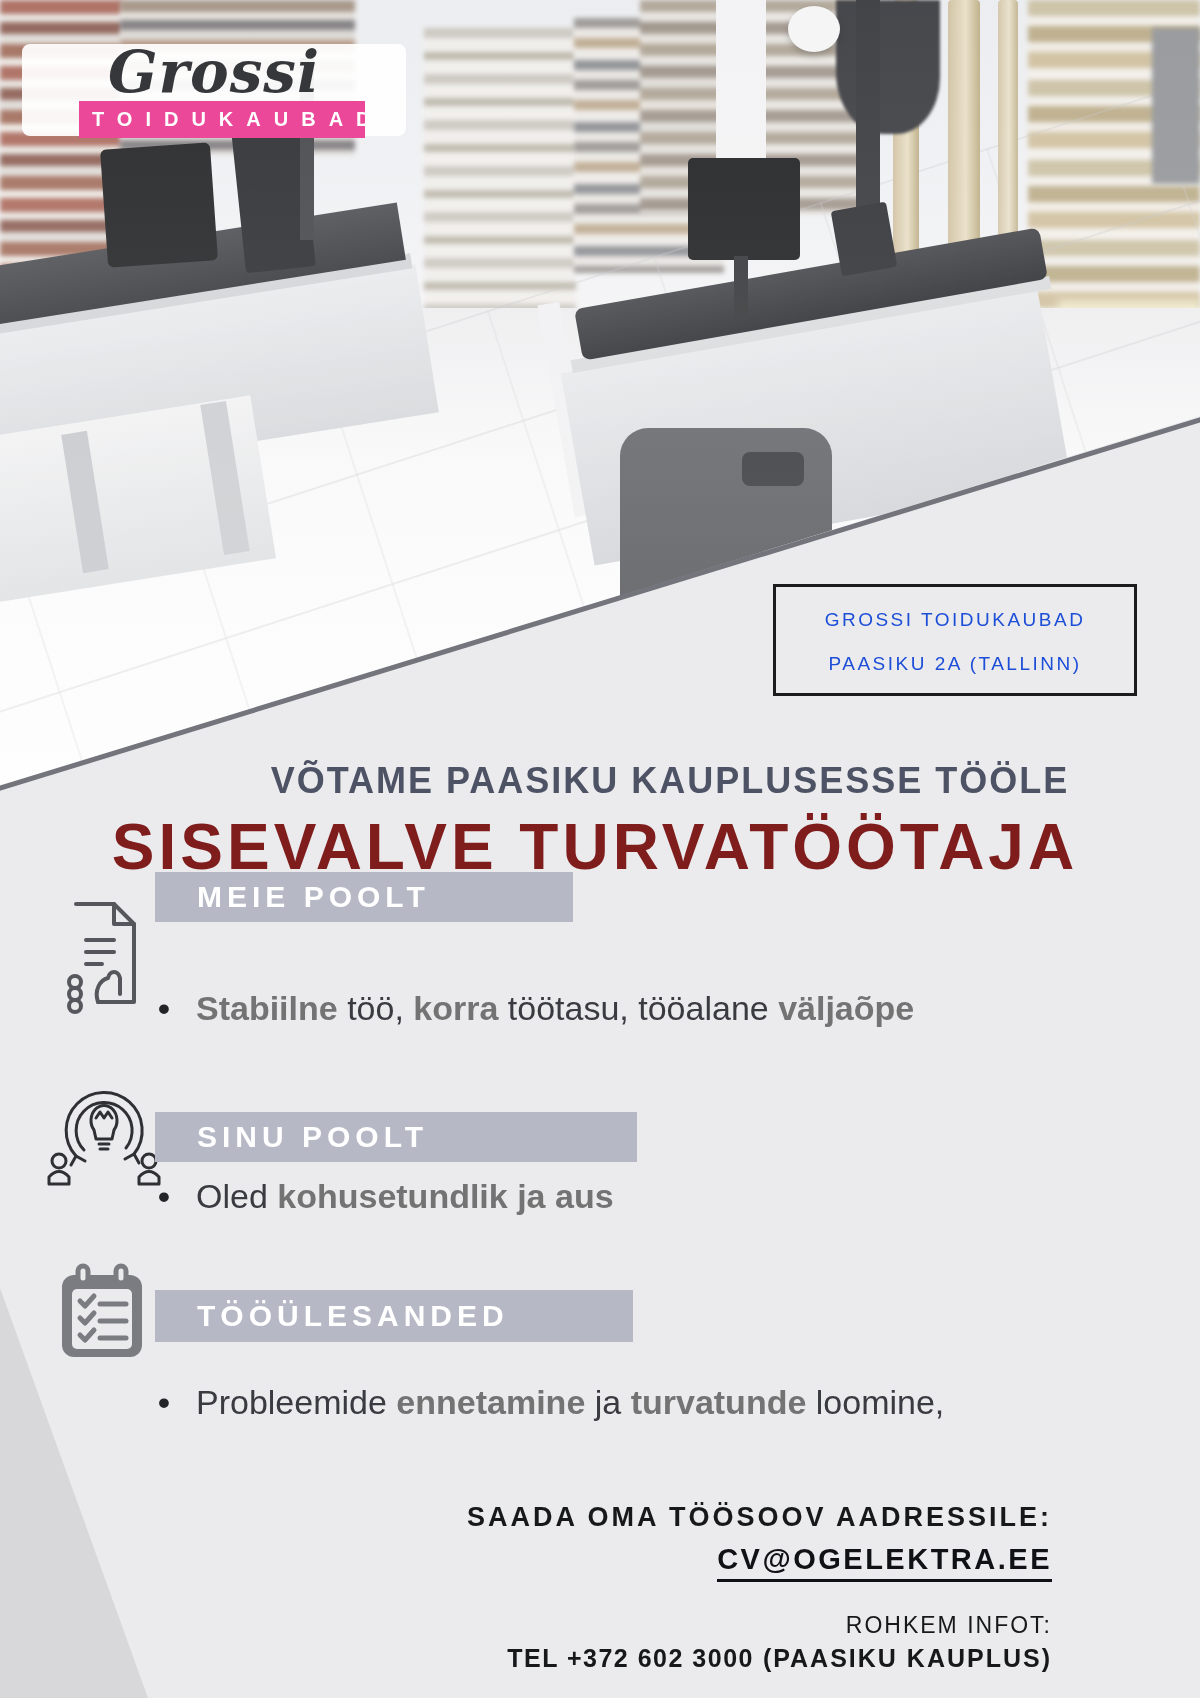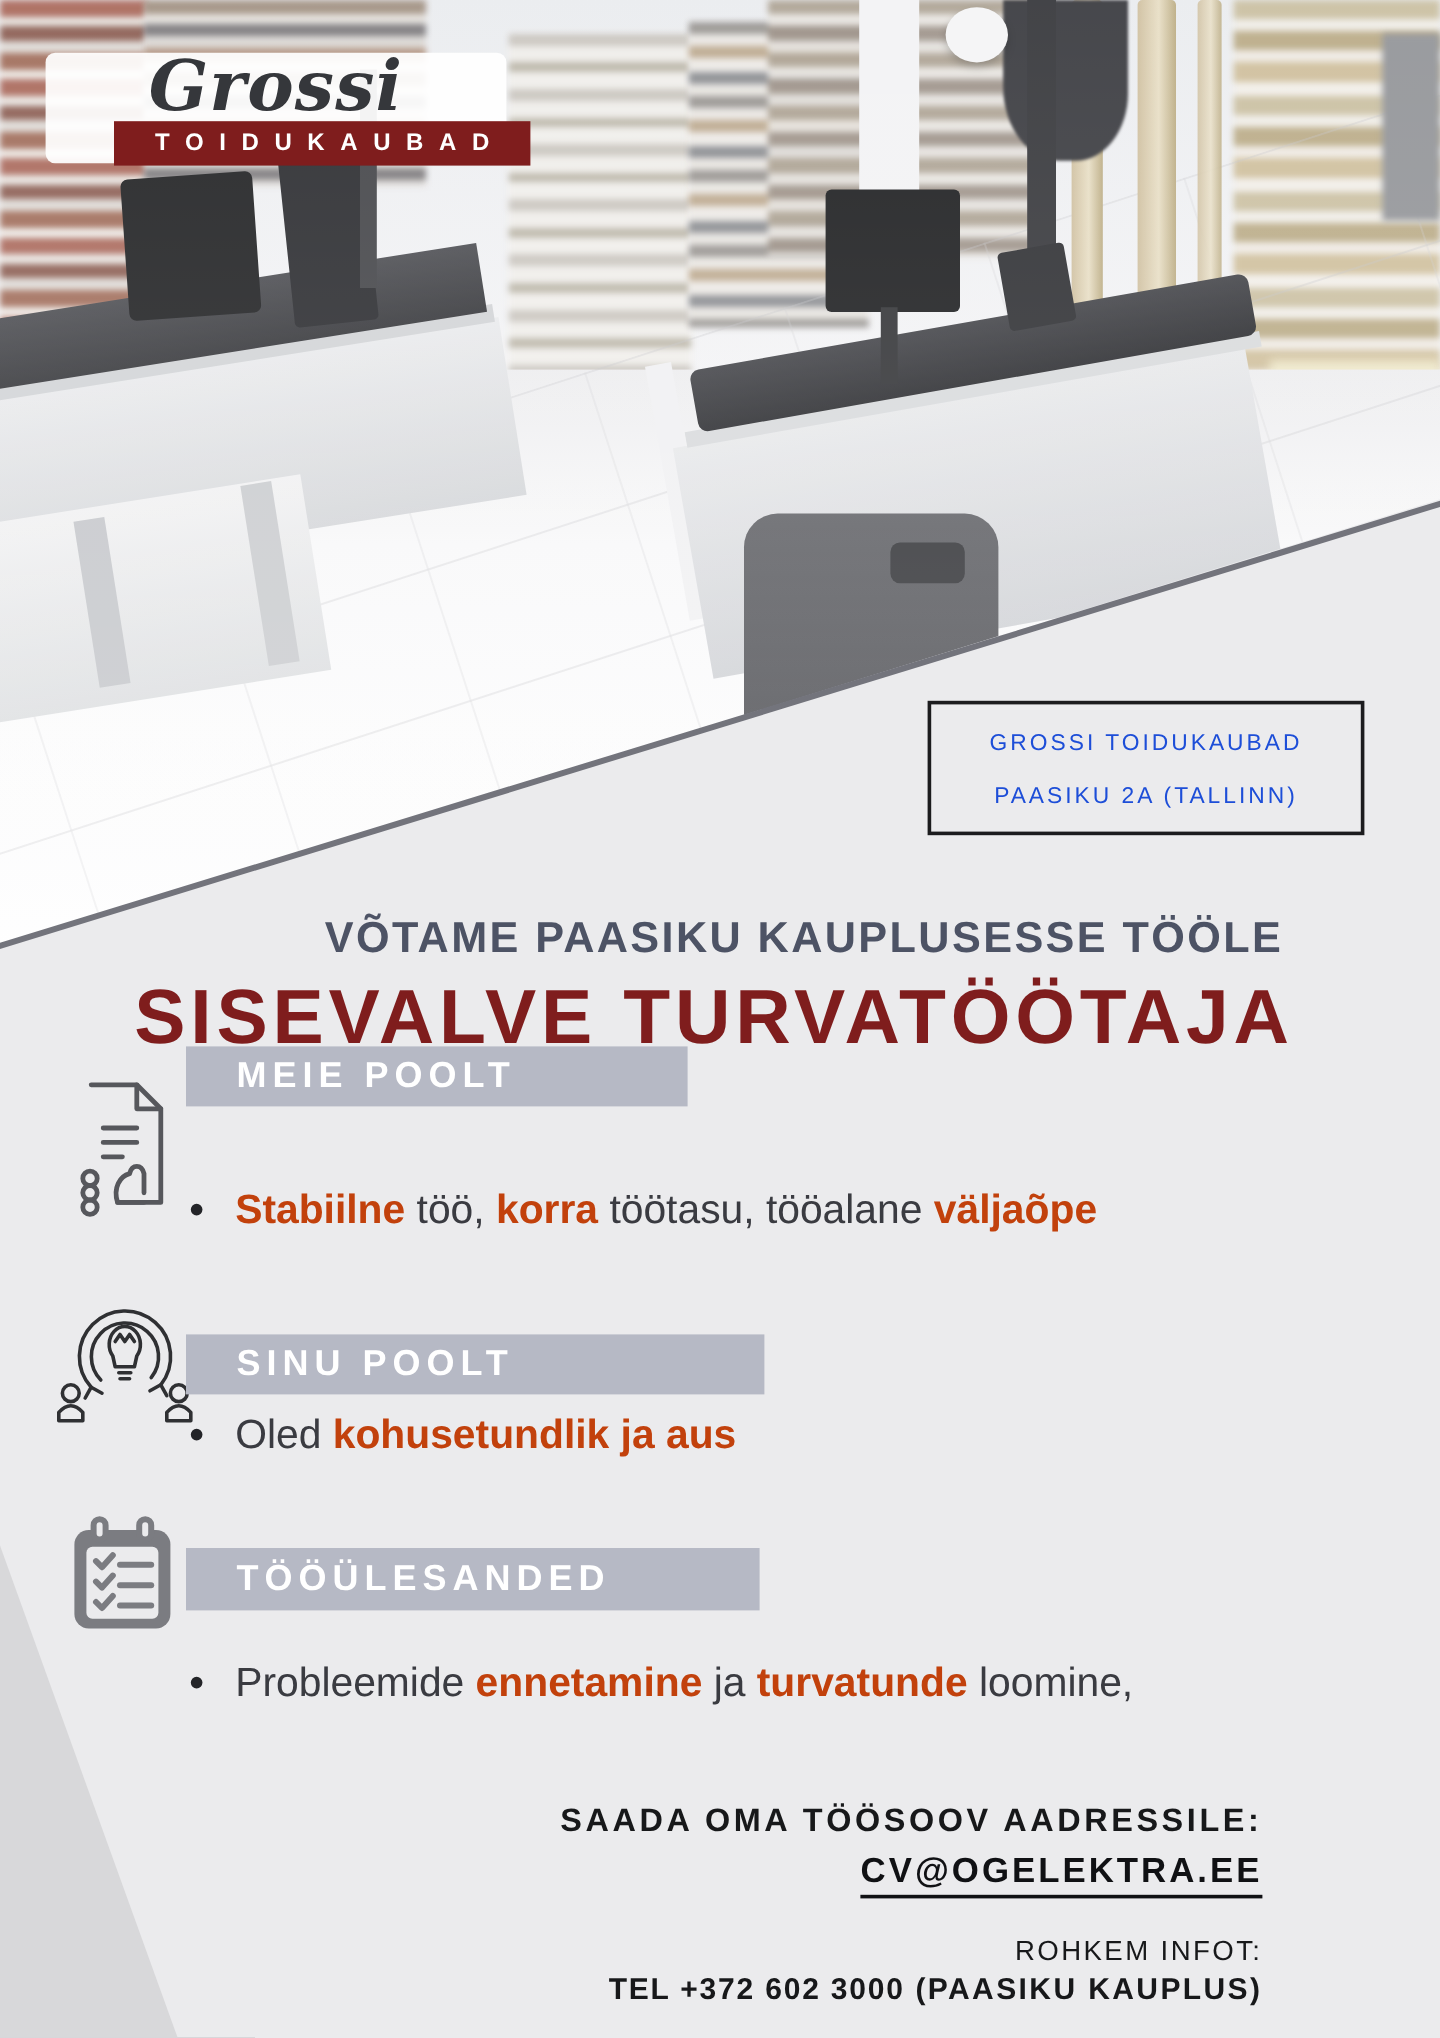--- a/index.html
+++ b/index.html
@@ -54,46 +54,46 @@
   .c1leg1  { left:72px;  top:432px; width:26px; height:140px; background:#c3c5c9; transform:rotate(-9deg); }
   .c1leg2  { left:212px; top:402px; width:26px; height:152px; background:#c8cacd; transform:rotate(-9deg); }
   .m1      { left:104px; top:146px; width:110px; height:118px; background:#17181a; border-radius:6px; transform:rotate(-4deg); }
   .dev1    { left:238px; top:118px; width:70px; height:152px; background:#222327; transform:rotate(-6deg); border-radius:4px; }
   .scalepole { left:300px; top:58px; width:14px; height:182px; background:#3c3d41; }
   .wash { position:absolute; left:0; top:0; width:1200px; height:800px;
     background:linear-gradient(180deg, rgba(255,255,255,.10), rgba(255,255,255,.24)); }
   .diag { position:absolute; left:0; top:0; width:1200px; height:800px; }
 
   
-  .logo-card { left:38px; top:44px; width:384px; height:92px; background:rgba(255,255,255,.93);
+  .logo-card { left:22px; top:44px; width:384px; height:92px; background:rgba(255,255,255,.93);
     border-radius:8px; z-index:40; }
   .logo-script { position:absolute; left:0; top:-6px; width:100%; text-align:center;
     font-family:"DejaVu Serif", serif; font-style:italic; font-weight:700;
     font-size:58px; color:#35373b; letter-spacing:1px; }
-  .logo-band { position:absolute; left:57px; top:57px; width:347px; height:37px; background:#7f1d1d; }
+  .logo-band { position:absolute; left:57px; top:57px; width:286px; height:37px; background:#ec4899; }
   .logo-band span { display:block; text-align:center; line-height:37px; color:#ffffff;
     font-weight:700; font-size:20px; letter-spacing:13px; text-indent:13px; }
 
   
   .loc-box { left:773px; top:584px; width:364px; height:112px; border:3px solid #1c1c1e;
     box-sizing:border-box; text-align:center; padding-top:11px; }
   .loc-box div { font-size:19px; letter-spacing:2.5px; line-height:44px; color:#1d4ed8; }
 
   
   .kicker { left:190px; top:760px; width:960px; text-align:center;
     font-size:36px; font-weight:700; letter-spacing:2px; color:#4d5365; }
   .title  { left:0px; top:810px; width:1190px; text-align:center;
     font-size:64px; font-weight:700; letter-spacing:4px; color:#7f1d1d; }
 
   
   .band { background:#b6b9c5; color:#ffffff; font-weight:600; font-size:30px;
     letter-spacing:5px; line-height:50px; padding-left:42px; box-sizing:border-box; }
   .bullet { display:flex; color:#3a3b41; font-size:34px; line-height:53px; }
   .dot { width:38px; font-weight:700; color:#232428; }
-  .b { font-weight:700; color:#c2410c; }
+  .b { font-weight:700; color:#737373; }
   .r { font-weight:400; color:#3a3b41; }
   .icon-svg { display:block; }
 
   
   .contact-line { right:148px; text-align:left; color:#17181a; }
   .send  { top:1502px; font-size:27px; font-weight:600; letter-spacing:3px; }
   .email { top:1543px; font-size:29px; font-weight:700; letter-spacing:2.5px; color:#101114;
     text-decoration:none; border-bottom:3px solid #101114; padding-bottom:3px; }
   .rohkem { top:1612px; font-size:23px; font-weight:500; letter-spacing:2px; }
   .tel    { top:1644px; font-size:25px; letter-spacing:1px; }

